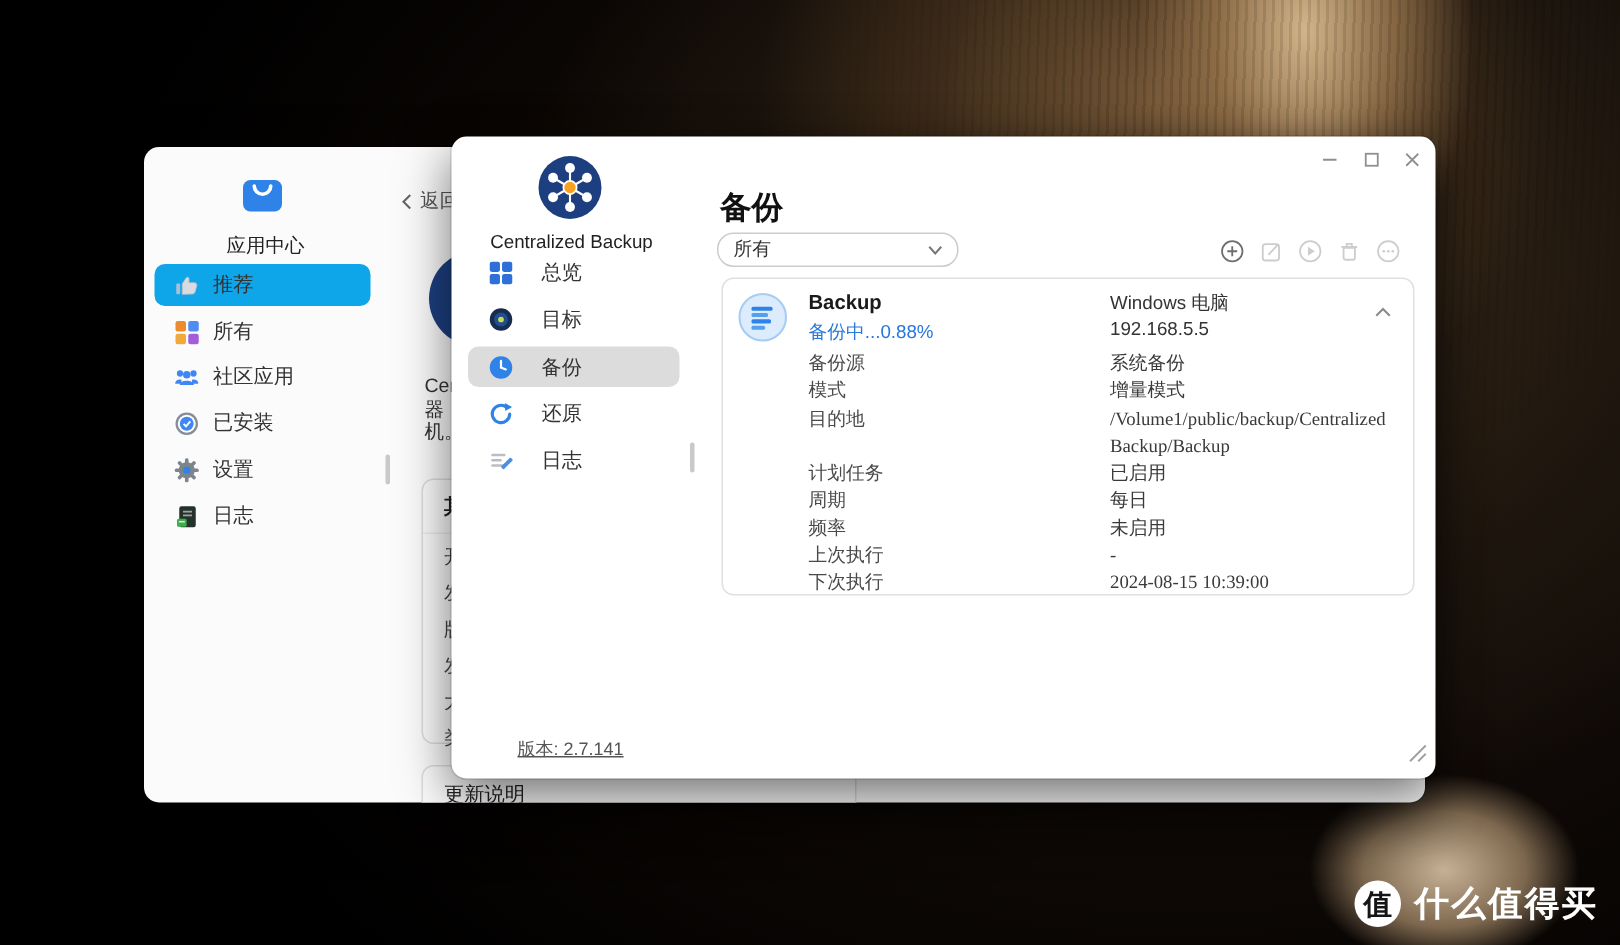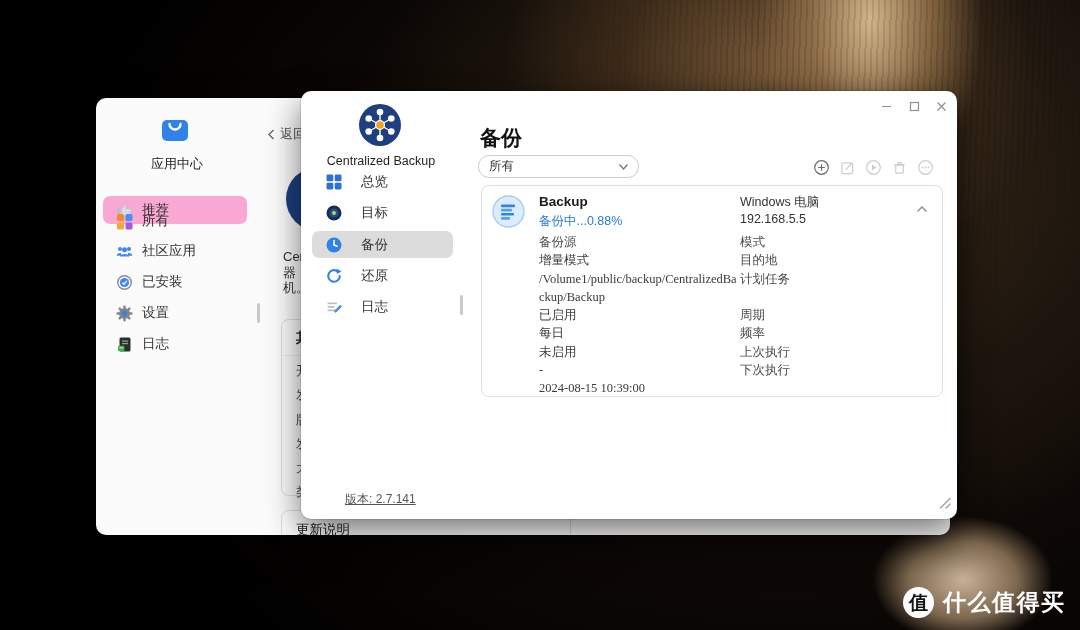--- a/index.html
+++ b/index.html
@@ -25,21 +25,21 @@
   
   .window { position:absolute; background:#fcfcfc; border-radius:10px;
     box-shadow:0 12px 34px rgba(0,0,0,.55), 0 0 0 1px rgba(0,0,0,.10); overflow:hidden; }
 
   
   #acw { left:96px; top:98px; width:854px; height:437px; background:#fbfbfb; }
   .ac-logo { position:absolute; left:64px; top:17px; }
   .ac-title { position:absolute; left:0; top:57px; width:162px; text-align:center; font-size:13px; color:#222; }
   .ac-item { position:absolute; left:7px; width:144px; height:28px; border-radius:7px;
     display:flex; align-items:center; padding-left:12px; gap:9px; font-size:13.5px; color:#333; cursor:pointer; }
-  .ac-item.sel { background:#f9a8d4;margin-top:20px; }
+  .ac-item.sel { background:#0ea5e9; }
   .ac-item .ic { width:18px; height:18px; display:flex; align-items:center; justify-content:center; }
   .sliver { position:absolute; width:3px; border-radius:2px; background:#c9c9c9; }
 
   .ac-back { position:absolute; left:171px; top:27px; display:flex; align-items:center; gap:5px;
     font-size:13px; color:#555; cursor:pointer; }
   .ac-bigicon { position:absolute; left:190px; top:69px; width:64px; height:64px; border-radius:50%; background:#1d3f80; }
   .ac-desc { position:absolute; left:187px; top:151px; font-size:13px; line-height:15.5px; color:#333; white-space:nowrap; }
   .ac-card { position:absolute; left:185px; width:290px; background:#fcfcfc; border:1px solid #ddd; border-radius:8px; }
   #ac-card-info { top:221px; height:177px; }
   #ac-card-info .hd { padding:9px 14px 8px; font-size:13.5px; font-weight:bold; color:#222; border-bottom:1px solid #ececec; }
@@ -352,20 +352,21 @@
       <div class="task-status">备份中...0.88%</div>
       <div class="client-name">Windows 电脑</div>
       <div class="client-ip">192.168.5.5</div>
       <div class="collapse">
         <svg width="12" height="8" viewBox="0 0 12 8">
             <polyline points="1.5,6.5 6,2 10.5,6.5" fill="none" stroke="#8a8a8a" stroke-width="1.4"></polyline>
           </svg>
       </div>
       <div class="task-rows">
         <div class="lb">备份源</div>
+        <div class="vl">系统备份</div>
         <div class="lb">模式</div>
         <div class="vl">增量模式</div>
         <div class="lb">目的地</div>
         <div class="vl">/Volume1/public/backup/CentralizedBackup/Backup</div>
         <div class="lb">计划任务</div>
         <div class="vl">已启用</div>
         <div class="lb">周期</div>
         <div class="vl">每日</div>
         <div class="lb">频率</div>
         <div class="vl">未启用</div>

